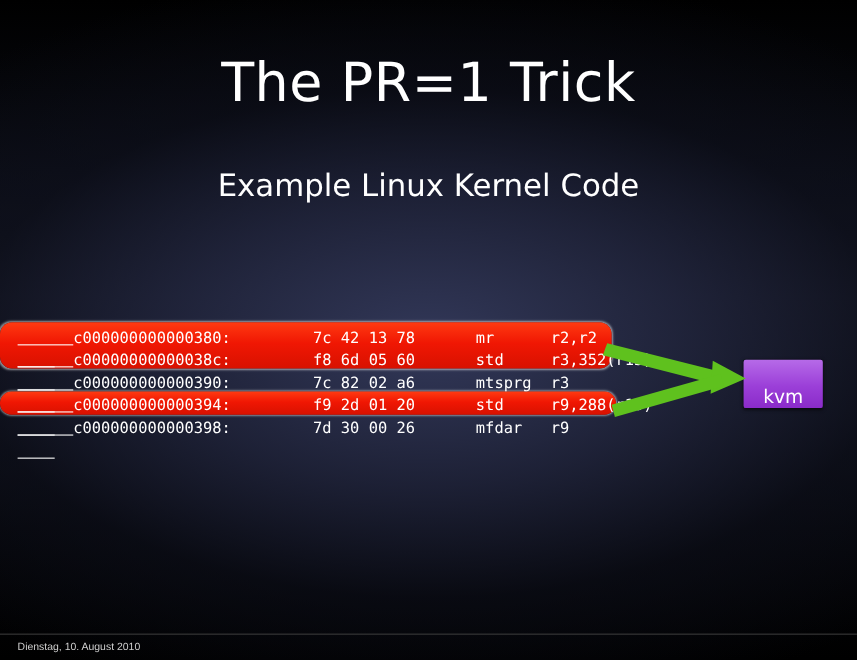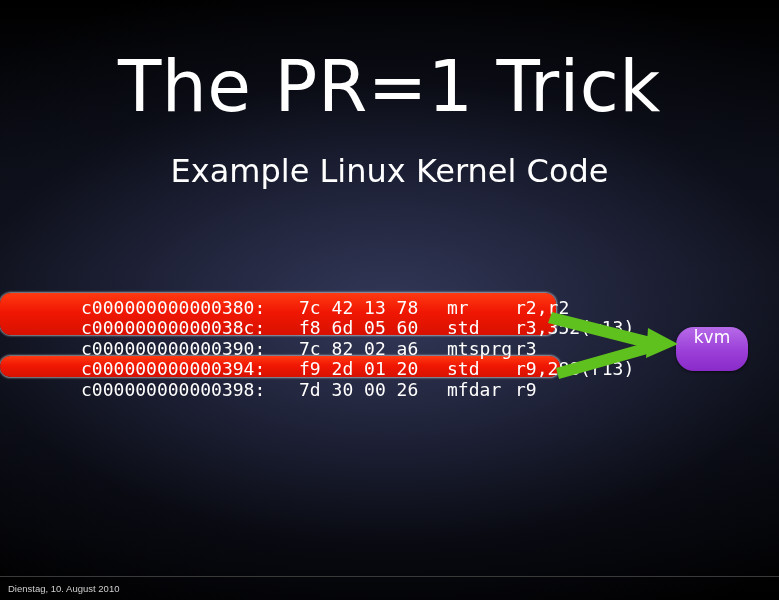--- a/index.html
+++ b/index.html
@@ -22,52 +22,53 @@
       linear-gradient(180deg, #000000 0%, #05060a 14%, #0b0d16 28%, #12141f 45%, #0d0f18 62%, #05060a 80%, #000000 100%);
     overflow: hidden;
   }
   #title {
     position: absolute;
     top: 50px;
     left: 0;
     width: 779px;
     text-align: center;
     color: #ffffff;
-    font-size: 71px;
+    font-size: 49px;
     font-weight: 400;
     letter-spacing: 0.5px;
     line-height: 1.05;
     font-family: "DejaVu Sans", sans-serif;
   }
   #subtitle {
     position: absolute;
     top: 152px;
     left: 0;
     width: 779px;
     text-align: center;
     color: #ffffff;
-    font-size: 32px;
+    font-size: 28px;
     font-weight: 400;
     font-family: "DejaVu Sans", sans-serif;
   }
   #code-block {
     position: absolute;
     left: 16px;
     top: 277px;
     width: 600px;
   }
   .code-row {
     position: relative;
     height: 20.6px;
     line-height: 20.6px;
     white-space: pre;
     font-family: "DejaVu Sans Mono", monospace;
-    font-size: 18px;
+    font-size: 14px;
     color: #ffffff;
     z-index: 3;
+    text-decoration: underline;
   }
   .hl {
     position: absolute;
     left: 0;
     border-radius: 11px;
     background: #f41c06;
     background: linear-gradient(180deg, #ff3a11 0%, #f01703 45%, #d81100 100%);
     box-shadow: 0 0 2px 1px rgba(255,255,255,0.55);
     z-index: 1;
   }
@@ -88,28 +89,28 @@
   .col-mnem { display: inline-block; width: 68px; }
   .col-ops { display: inline-block; }
 
   
   #kvm-box {
     position: absolute;
     left: 676px;
     top: 327px;
     width: 72px;
     height: 44px;
-    border-radius: 18px;
+    border-radius: 2px;
     background: linear-gradient(180deg, #b66ae8 0%, #9b3fd8 55%, #8a2bc9 100%);
     box-shadow: 0 1px 3px rgba(0,0,0,0.6);
     color: #ffffff;
     font-family: "DejaVu Sans", sans-serif;
     font-size: 17px;
     display: flex;
-    align-items: flex-start;
+    align-items: flex-end;
     justify-content: center;
   }
   #arrows {
     position: absolute;
     left: 0;
     top: 0;
     width: 779px;
     height: 600px;
     pointer-events: none;
     z-index: 4;
@@ -119,21 +120,21 @@
     left: 0;
     bottom: 0;
     width: 779px;
     height: 24px;
     border-top: 1px solid #3a3a3a;
     color: #cfcfcf;
     font-size: 9.5px;
     font-family: "Liberation Sans", sans-serif;
     display: flex;
     align-items: center;
-    padding-left: 8px;
+    padding-left: 16px;
     box-sizing: border-box;
   }
 </style>
 </head>
 <body>
 
 <div id="slide">
 
   <div id="title">The PR=1 Trick</div>
   <div id="subtitle">Example Linux Kernel Code</div>

